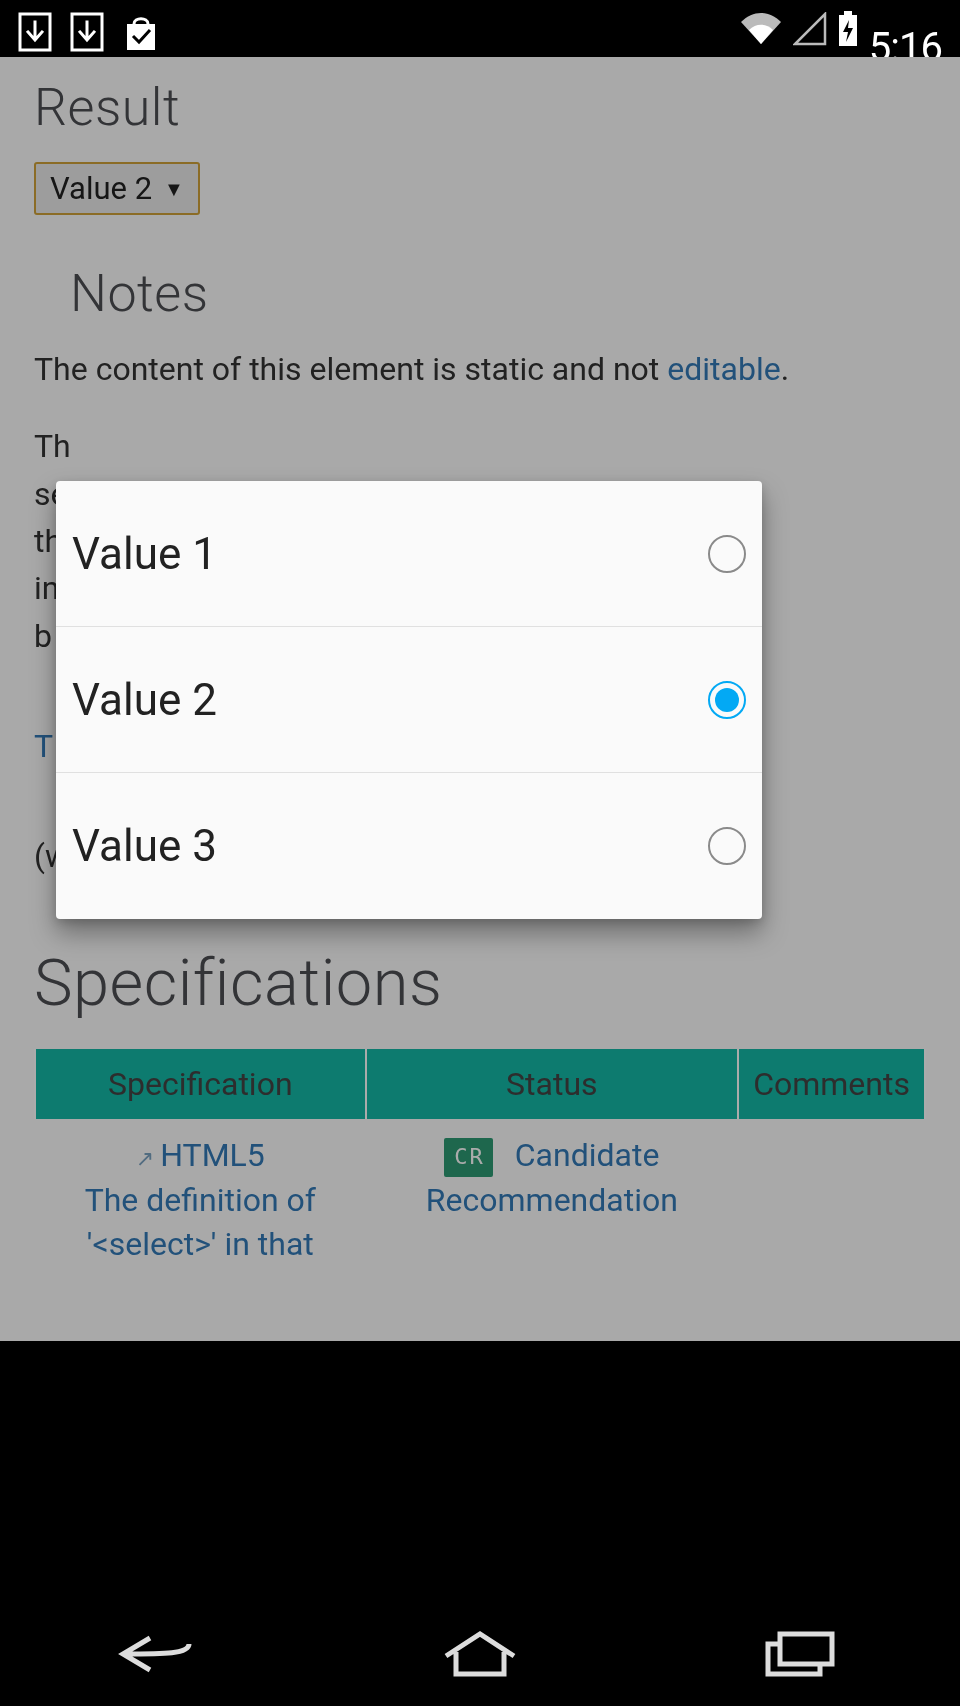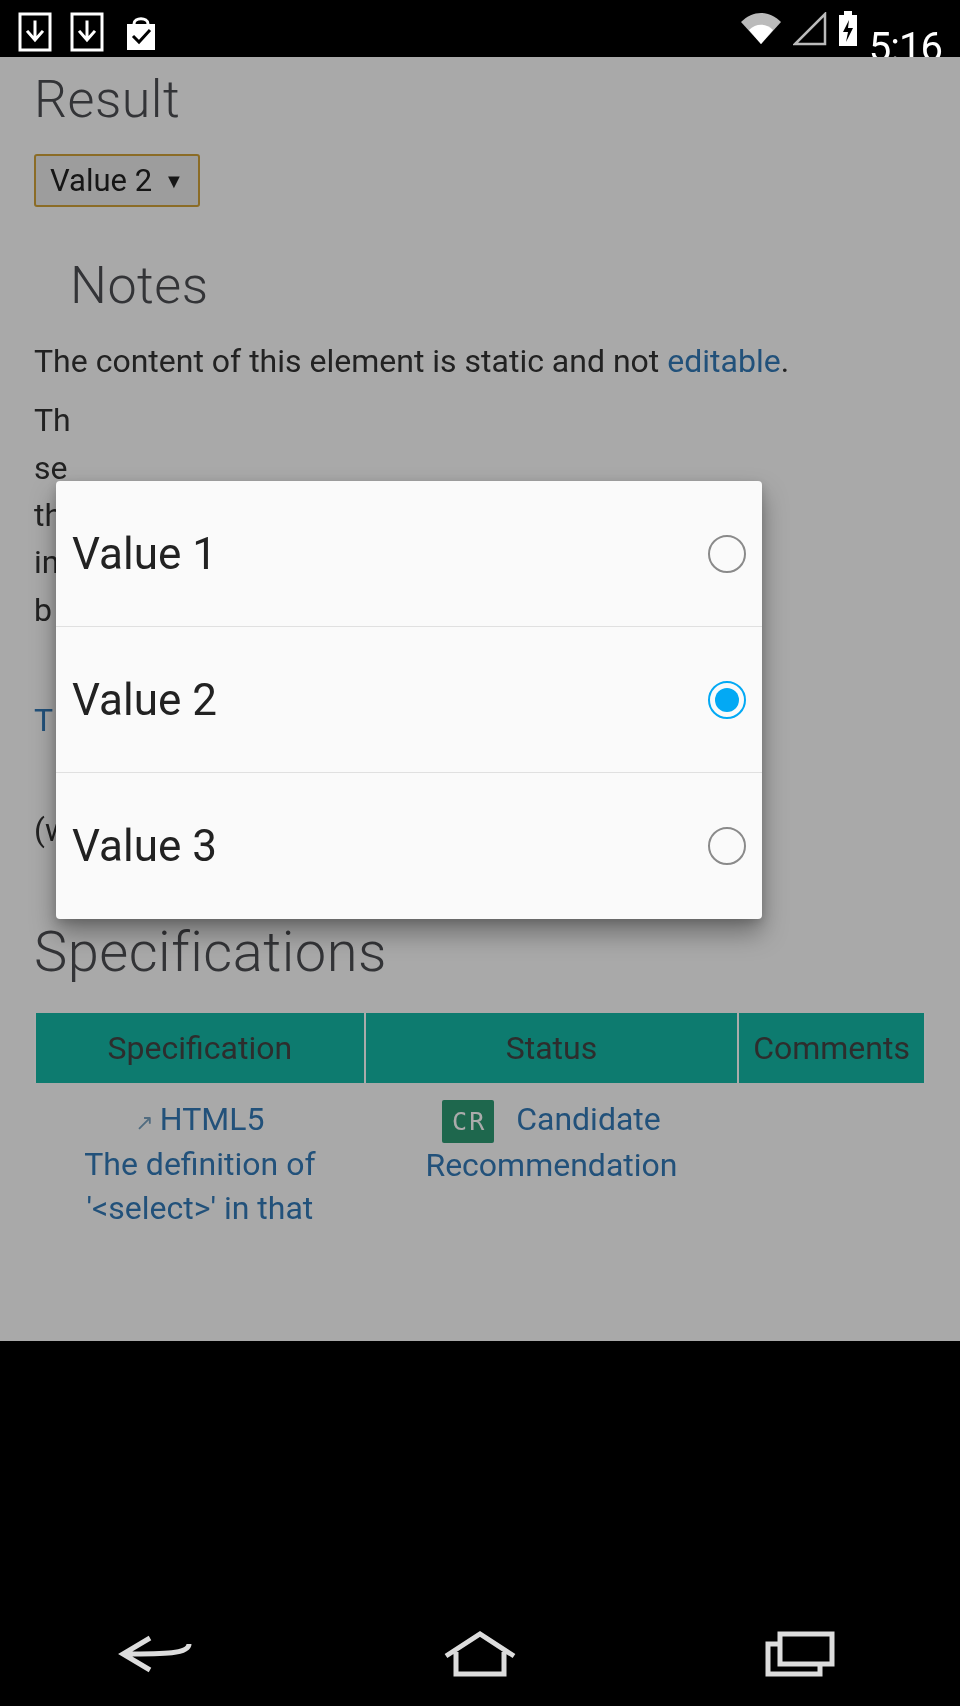--- a/index.html
+++ b/index.html
@@ -10,44 +10,44 @@
       background:#000; color:#fff; display:flex; align-items:center;
       padding:0 18px;
     }
     .status-left { display:flex; gap:18px; align-items:flex-start; padding-top:6px; }
     .status-right { margin-left:auto; display:flex; gap:10px; align-items:center; }
     .status-time { font-size:40px; font-weight:400; letter-spacing:-1px;margin-top:38px; }
     .status-icon { display:inline-flex; }
     
     .page {
       position:absolute; top:57px; left:0; width:960px; height:1284px;
-      background:#fdfdfd; color:#333; padding:12px 34px 0 34px;
+      background:#fdfdfd; color:#333; padding:20px 34px 0 34px;
       font-size:29px; overflow:hidden; font-family:"Open Sans","Helvetica Neue",Arial,sans-serif;
     }
     .h-result { font-size:52px; font-weight:300; color:#4d4e53; margin-bottom:24px; letter-spacing:0.5px; }
     .select-widget {
       display:inline-flex; align-items:center; gap:12px;
       border:2px solid #d0a23a; background:#ebebeb; border-radius:3px;
       padding:6px 14px 6px 14px; font-size:31px; color:#222;
     }
     .select-arrow { font-size:20px; line-height:1; }
     .h-notes { font-size:52px; font-weight:300; color:#4d4e53; margin-top:48px; margin-bottom:22px; letter-spacing:0.5px;margin-left:36px; }
     .body-text { font-size:32px; line-height:1.48; color:#333; }
     .body-text a,.link { color:#337ab7; text-decoration:none; }
-    .para { margin-bottom:12px; }
+    .para { margin-bottom:30px; }
     .para-last-line { font-size:32px; line-height:1.48; color:#333; margin-bottom:30px; }
-    .h-specs { font-size:56px; font-weight:300; color:#4d4e53; margin-top:64px; margin-bottom:28px; letter-spacing:0.5px; }
+    .h-specs { font-size:65px; font-weight:300; color:#4d4e53; margin-top:64px; margin-bottom:28px; letter-spacing:0.5px; }
     table.spec { width:100%; border-collapse:collapse; font-size:30px; }
     table.spec th {
       background:#14b8a6; color:#444; font-weight:400; font-size:32px;
       padding:16px 14px; text-align:center;
       border-left:2px solid #fff; border-right:2px solid #fff;
     }
     table.spec td { padding:14px 14px 0 14px; vertical-align:top; font-size:32px; line-height:1.4;text-align:center; }
-    .cr-badge { display:inline-block; background:#2d9a73; color:#fff; font-family:monospace; font-size:25px; letter-spacing:2px; padding:4px 8px 4px 10px; border-radius:2px; margin-right:14px; vertical-align:middle; }
+    .cr-badge { display:inline-block; background:#2d9a73; color:#fff; font-family:monospace; font-size:22px; letter-spacing:2px; padding:4px 8px 4px 10px; border-radius:2px; margin-right:14px; vertical-align:middle; }
     .ext-icon { color:#7aa1bf; margin-right:6px; font-size:22px; }
     
     .overlay {
       position:absolute; top:57px; left:0; width:960px; height:1284px;
       background:rgba(0,0,0,0.33);
     }
     .dialog {
       position:absolute; left:56px; right:140px; top:481px;
       width:706px;
       background:#fafafa; border-radius:4px;

